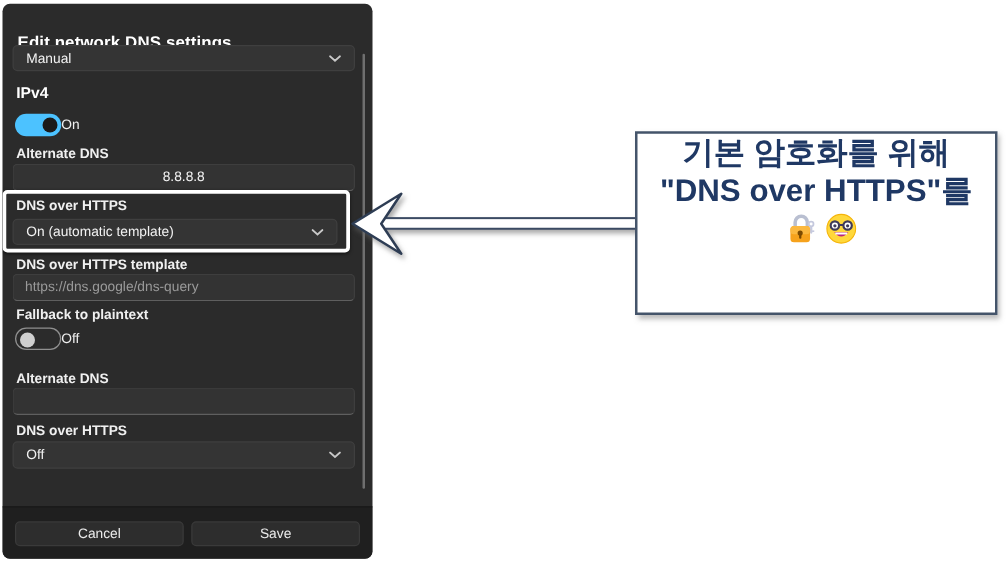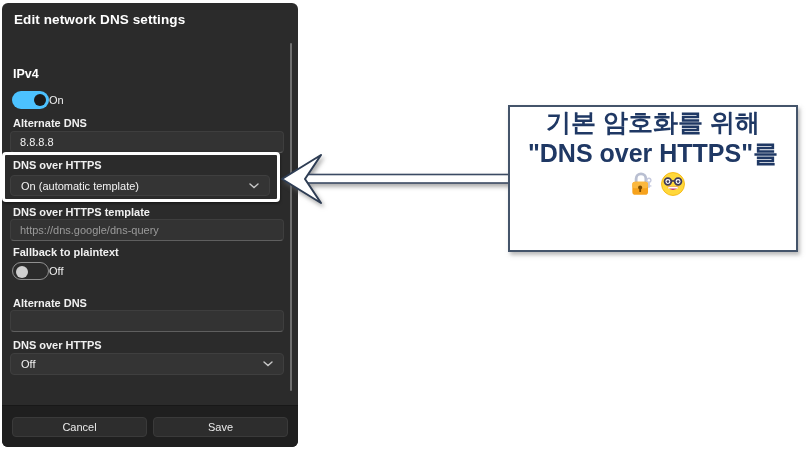--- a/index.html
+++ b/index.html
@@ -14,21 +14,21 @@
   
   .dialog {
     position: absolute;
     left: 2px; top: 3px;
     width: 296px; height: 444px;
     background: #2b2b2b;
     border-radius: 6px;
     overflow: hidden;
   }
   .dlg-title {
-    position: absolute; left: 12px; top: 9px;
+    position: absolute; left: 12px; top: 23px;
     font-size: 13.5px; font-weight: 700; color: #ffffff;
     letter-spacing: 0.1px;
   }
   .dropdown {
     position: absolute; left: 8px;
     width: 274px; height: 21px;
     background: #343434;
     border: 1px solid #3f3f3f;
     border-radius: 4px;
     display: flex; align-items: center;
@@ -135,31 +135,39 @@
   .arrow-svg { position: absolute; left: 276px; top: 150px; overflow: visible; }
   .arrow-shape { filter: drop-shadow(2px 3px 2px rgba(100,100,100,0.55)); }
 </style>
 </head>
 <body>
 
 <div class="dialog">
 
   <div class="dlg-title">Edit network DNS settings</div>
 
+  <div class="dropdown" style="top:33px;">
+    <span>Manual</span>
+    <span class="chev">
+      <svg width="10" height="6" viewBox="0 0 10 6">
+          <path d="M1 1 L5 4.6 L9 1" stroke="#c8c8c8" stroke-width="1.4" fill="none" stroke-linecap="round"></path>
+        </svg>
+    </span>
+  </div>
 
   <div class="section-heading" style="top:64px;">IPv4</div>
   <div class="toggle-row" style="top:88px;">
     <div class="toggle on">
         <div class="knob"></div>
       </div>
     <span class="toggle-state">On</span>
   </div>
 
   <div class="field-label" style="top:114px;">Alternate DNS</div>
-  <input class="text-input" style="top: 128px;" value="8.8.8.8">
+  <input class="text-input" style="top: 128px; text-align: center;" value="8.8.8.8">
 
   <div class="highlight-box">
     <div class="field-label">DNS over HTTPS</div>
     <div class="dropdown">
       <span>On (automatic template)</span>
       <span class="chev">
         <svg width="10" height="6" viewBox="0 0 10 6">
             <path d="M1 1 L5 4.6 L9 1" stroke="#c8c8c8" stroke-width="1.4" fill="none" stroke-linecap="round"></path>
           </svg>
       </span>

